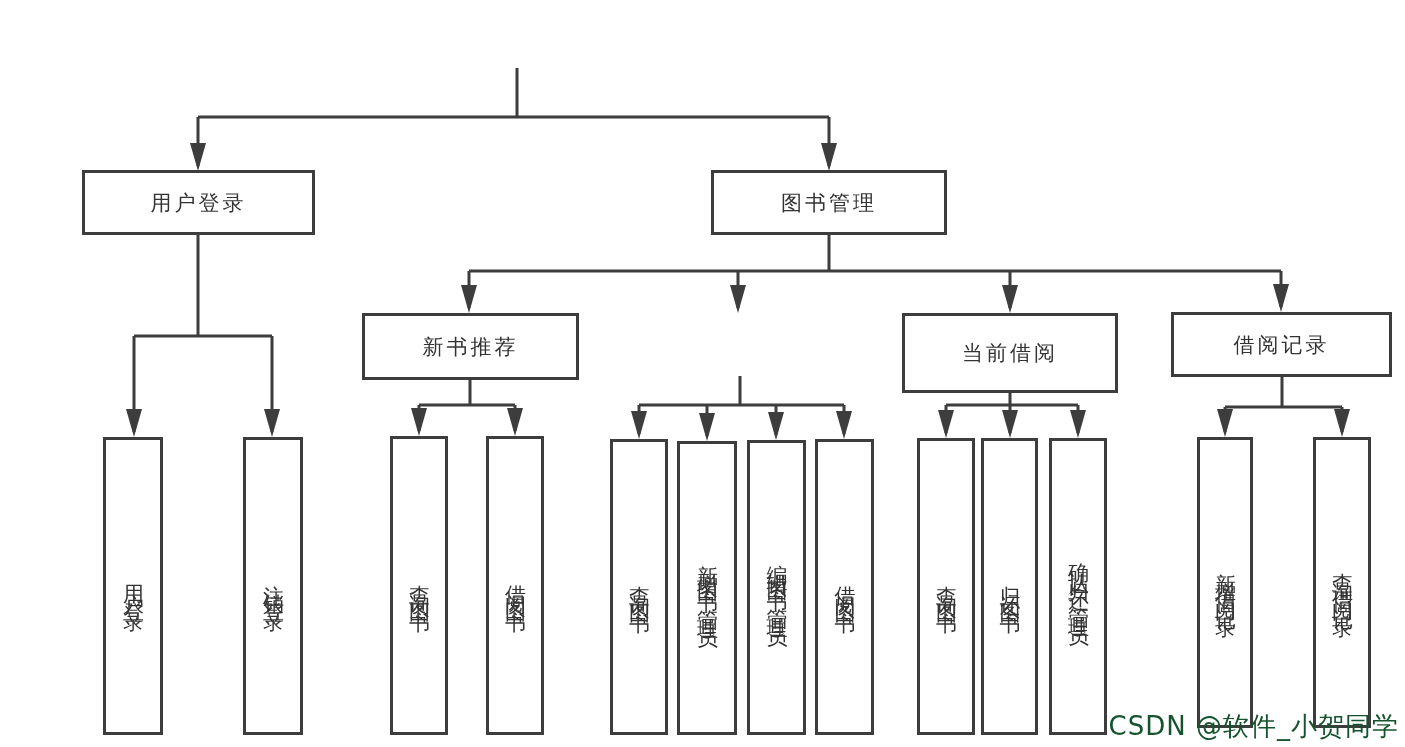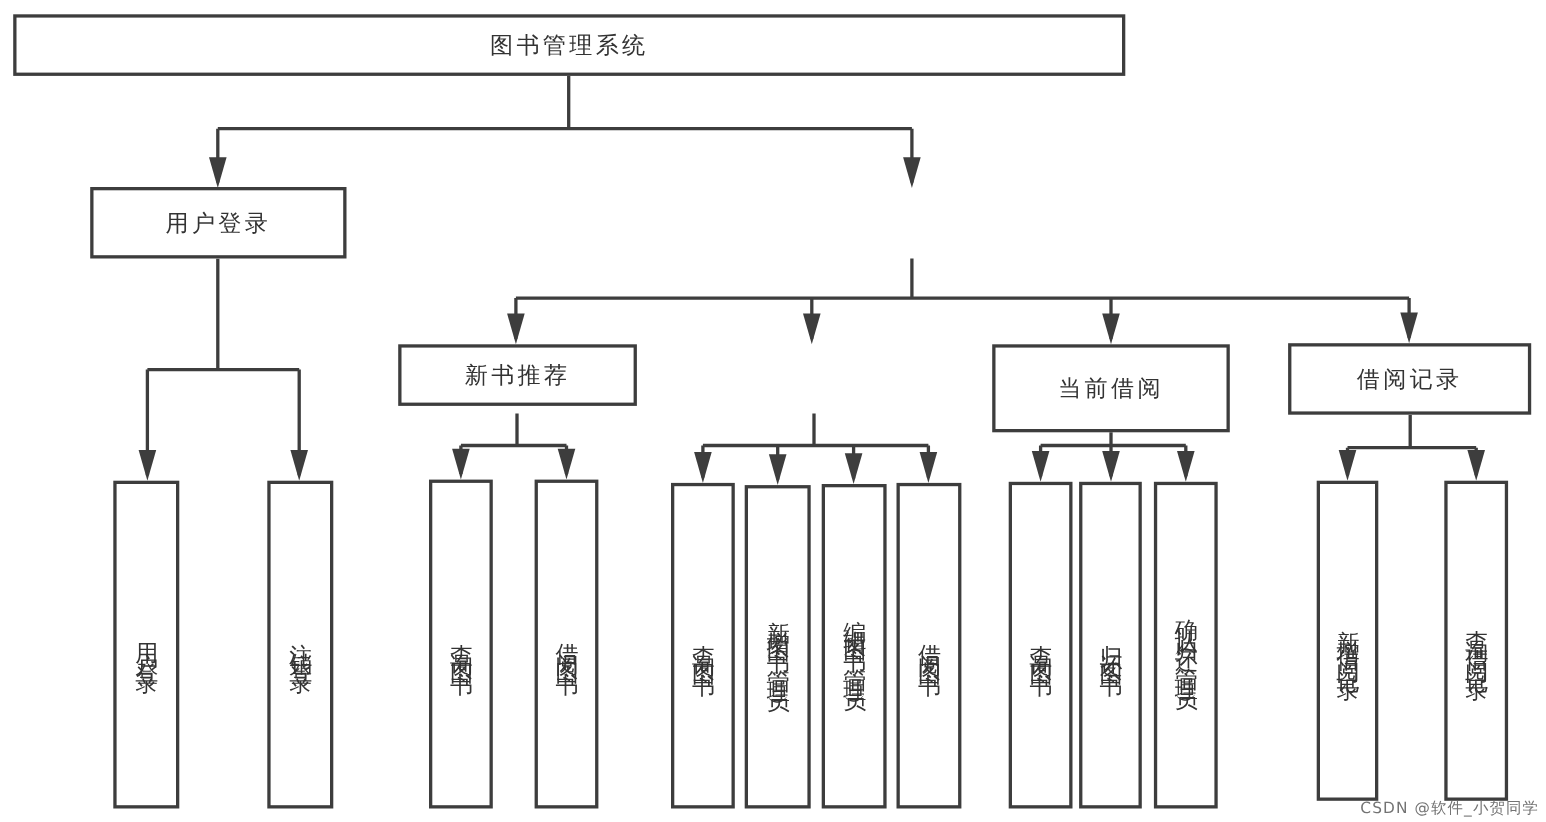--- a/index.html
+++ b/index.html
@@ -40,21 +40,21 @@
     letter-spacing: 9px;
     white-space: normal;
     line-height: 1;
   }
   
   #b-root        { left: 12px;   top: 13px;  width: 1011px; height: 56px; }
   
   #b-user-login  { left: 82px;   top: 170px; width: 233px;  height: 65px; }
   #b-book-mgmt   { left: 711px;  top: 170px; width: 236px;  height: 65px; }
   
-  #b-new-rec     { left: 362px;  top: 313px; width: 217px;  height: 56px; }
+  #b-new-rec     { left: 362px;  top: 313px; width: 217px;  height: 67px; }
   #b-borrow      { left: 631px;  top: 313px; width: 217px;  height: 63px; }
   #b-current     { left: 902px;  top: 313px; width: 216px;  height: 80px; }
   #b-records     { left: 1171px; top: 312px; width: 221px;  height: 65px; }
   
   #v-login       { left: 103px;  top: 437px; width: 60px; height: 298px; }
   #v-logout      { left: 243px;  top: 437px; width: 60px; height: 298px; }
   #v-query1      { left: 390px;  top: 436px; width: 58px; height: 299px; }
   #v-borrow1     { left: 486px;  top: 436px; width: 58px; height: 299px; }
   #v-query2      { left: 610px;  top: 439px; width: 58px; height: 296px; }
   #v-addbook     { left: 677px;  top: 441px; width: 60px; height: 294px; }
@@ -62,22 +62,22 @@
   #v-borrow2     { left: 815px;  top: 439px; width: 59px; height: 296px; }
   #v-query3      { left: 917px;  top: 438px; width: 58px; height: 297px; }
   #v-return      { left: 981px;  top: 438px; width: 57px; height: 297px; }
   #v-confirm     { left: 1049px; top: 438px; width: 58px; height: 297px; }
   #v-addrec      { left: 1197px; top: 437px; width: 56px; height: 291px; }
   #v-queryrec    { left: 1313px; top: 437px; width: 58px; height: 291px; }
   #watermark {
     position: absolute;
     right: 6px;
     bottom: 3px;
-    font-size: 14px;
-    color: #737373;
+    font-size: 26px;
+    color: #14532d;
     letter-spacing: 1px;
     z-index: 10;
     white-space: nowrap;
   }
 </style>
 </head>
 <body>
 
 <div id="stage">
 
@@ -110,23 +110,23 @@
     <path d="M1010 376 V405 M946 405 H1078 M946 405 V433 M1010 405 V433 M1078 405 V433"></path>
     <polygon points="938,410 954,410 946,438"></polygon>
     <polygon points="1002,410 1018,410 1010,438"></polygon>
     <polygon points="1070,410 1086,410 1078,438"></polygon>
 
     <path d="M1282 377 V407 M1225 407 H1342 M1225 407 V432 M1342 407 V432"></path>
     <polygon points="1217,409 1233,409 1225,437"></polygon>
     <polygon points="1334,409 1350,409 1342,437"></polygon>
   </svg>
 
-  <div class="box" id="b-root">图书管理系统</div>
 
   <div class="box" id="b-user-login">用户登录</div>
+  <div class="box" id="b-book-mgmt">图书管理</div>
 
   <div class="box" id="b-new-rec">新书推荐</div>
   <div class="box" id="b-current">当前借阅</div>
   <div class="box" id="b-records">借阅记录</div>
 
   <div class="box vbox" id="v-login">用户登录</div>
   <div class="box vbox" id="v-logout">注销登录</div>
 
   <div class="box vbox" id="v-query1">查询图书</div>
   <div class="box vbox" id="v-borrow1">借阅图书</div>

